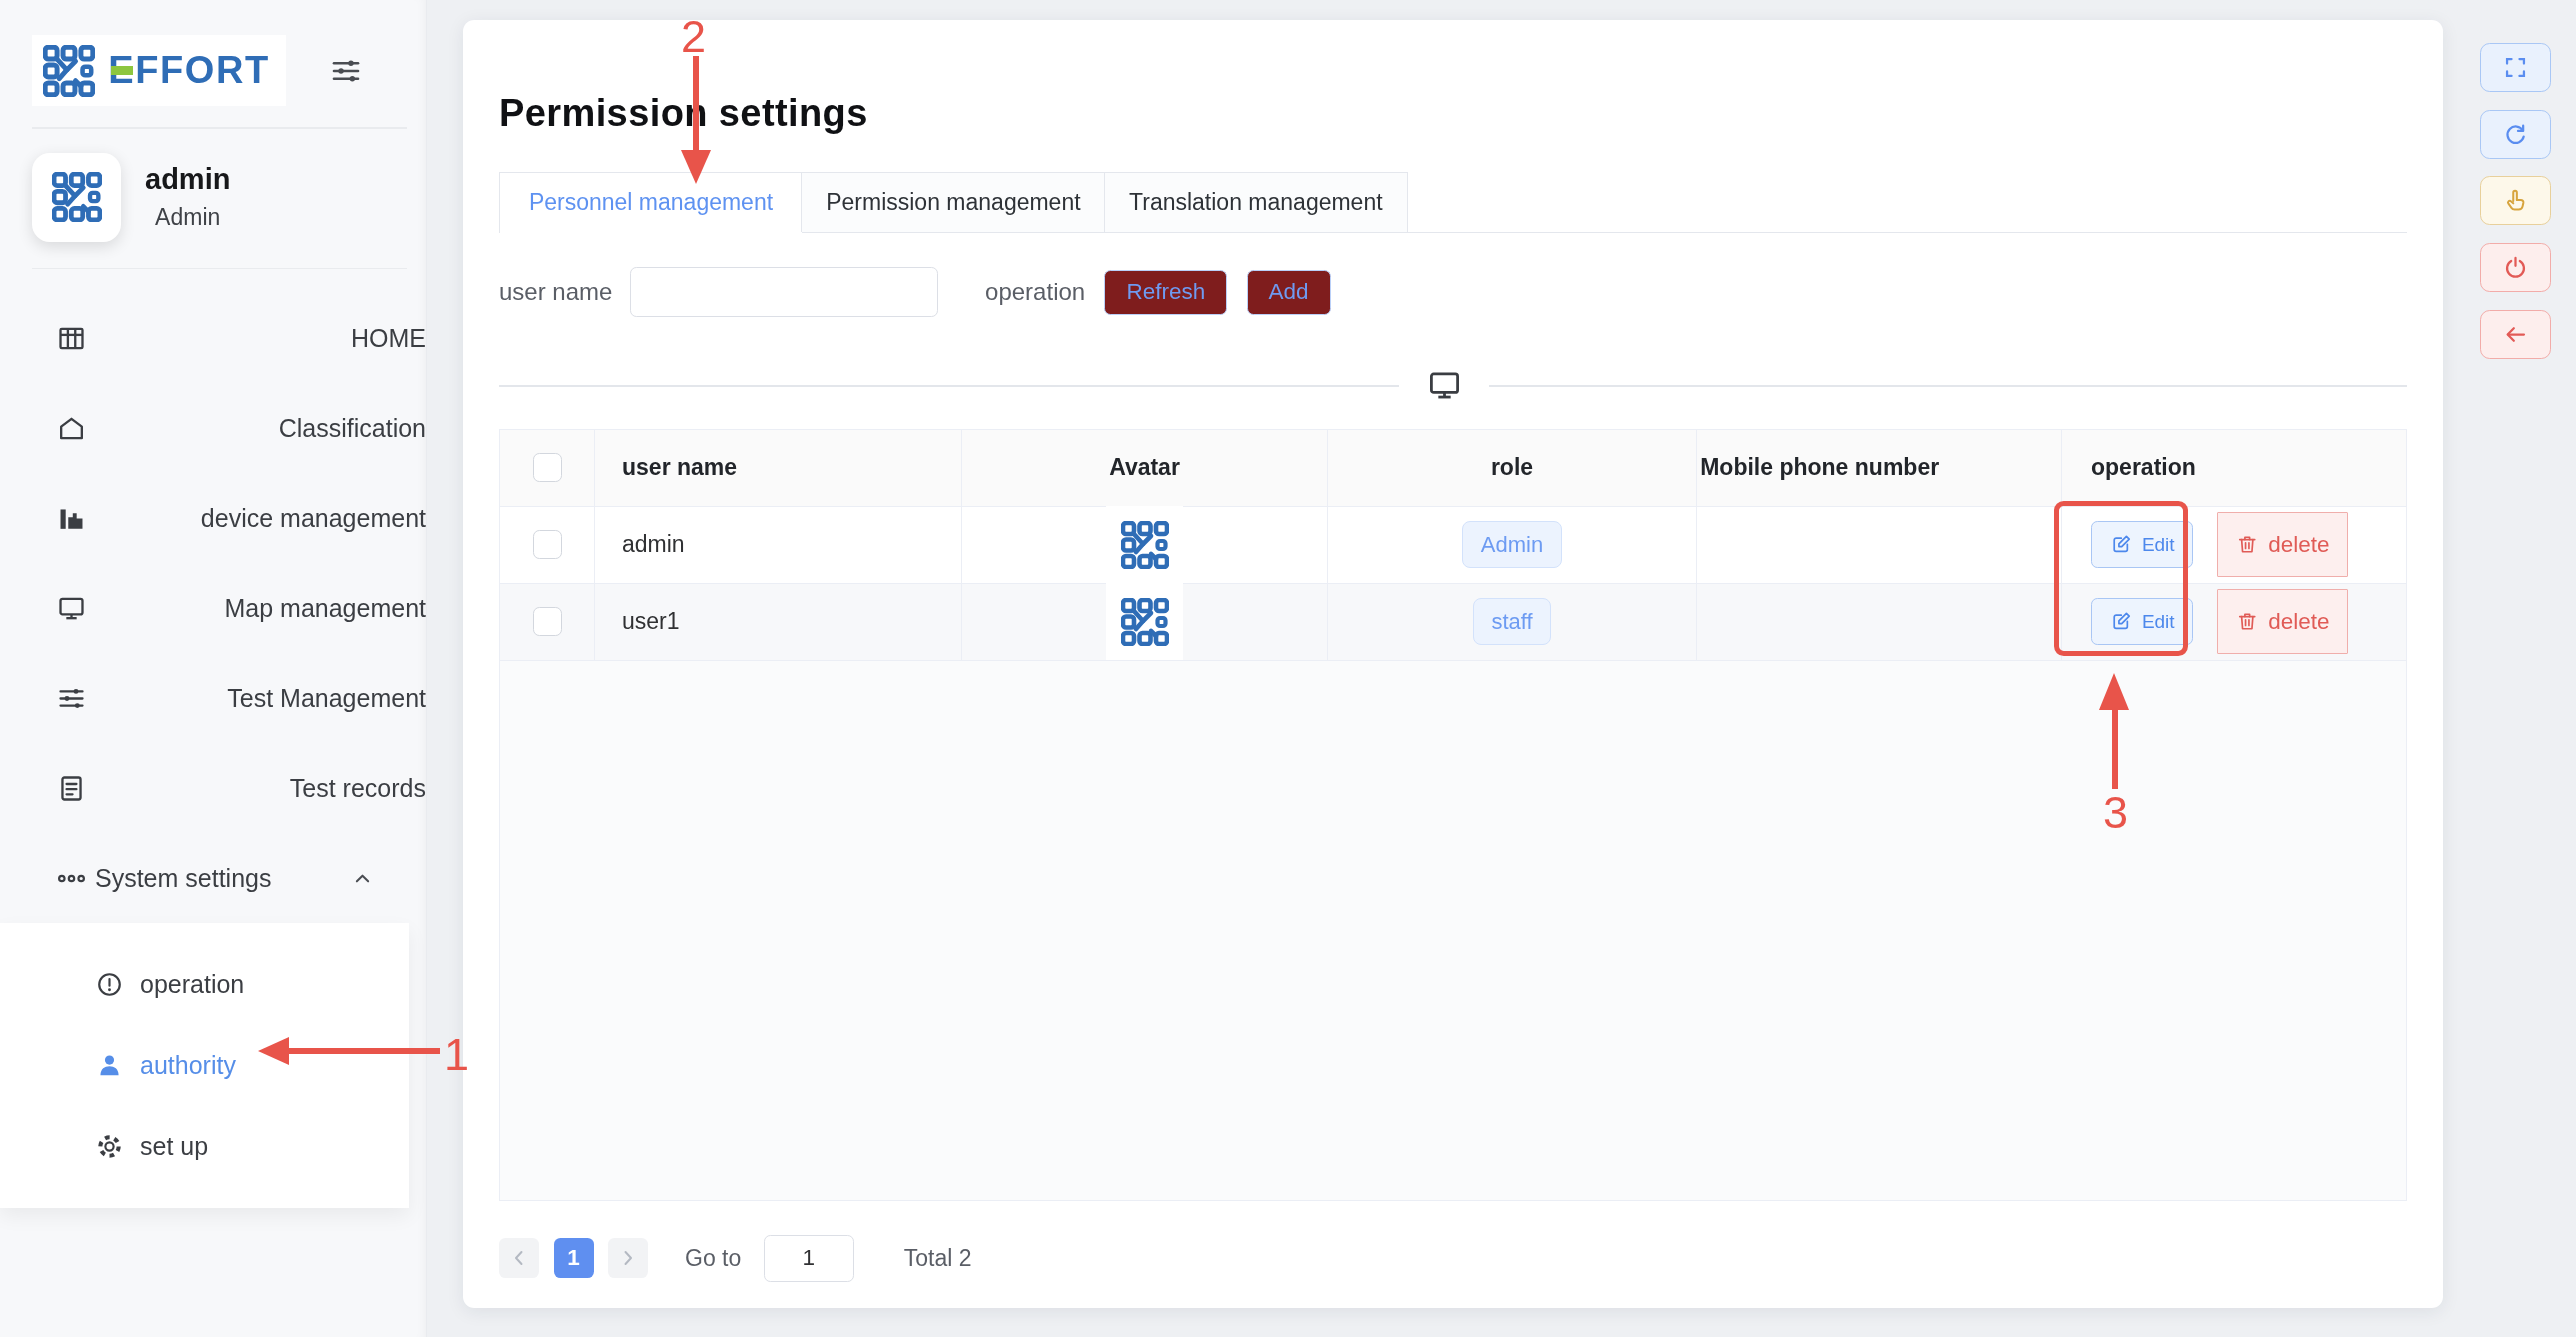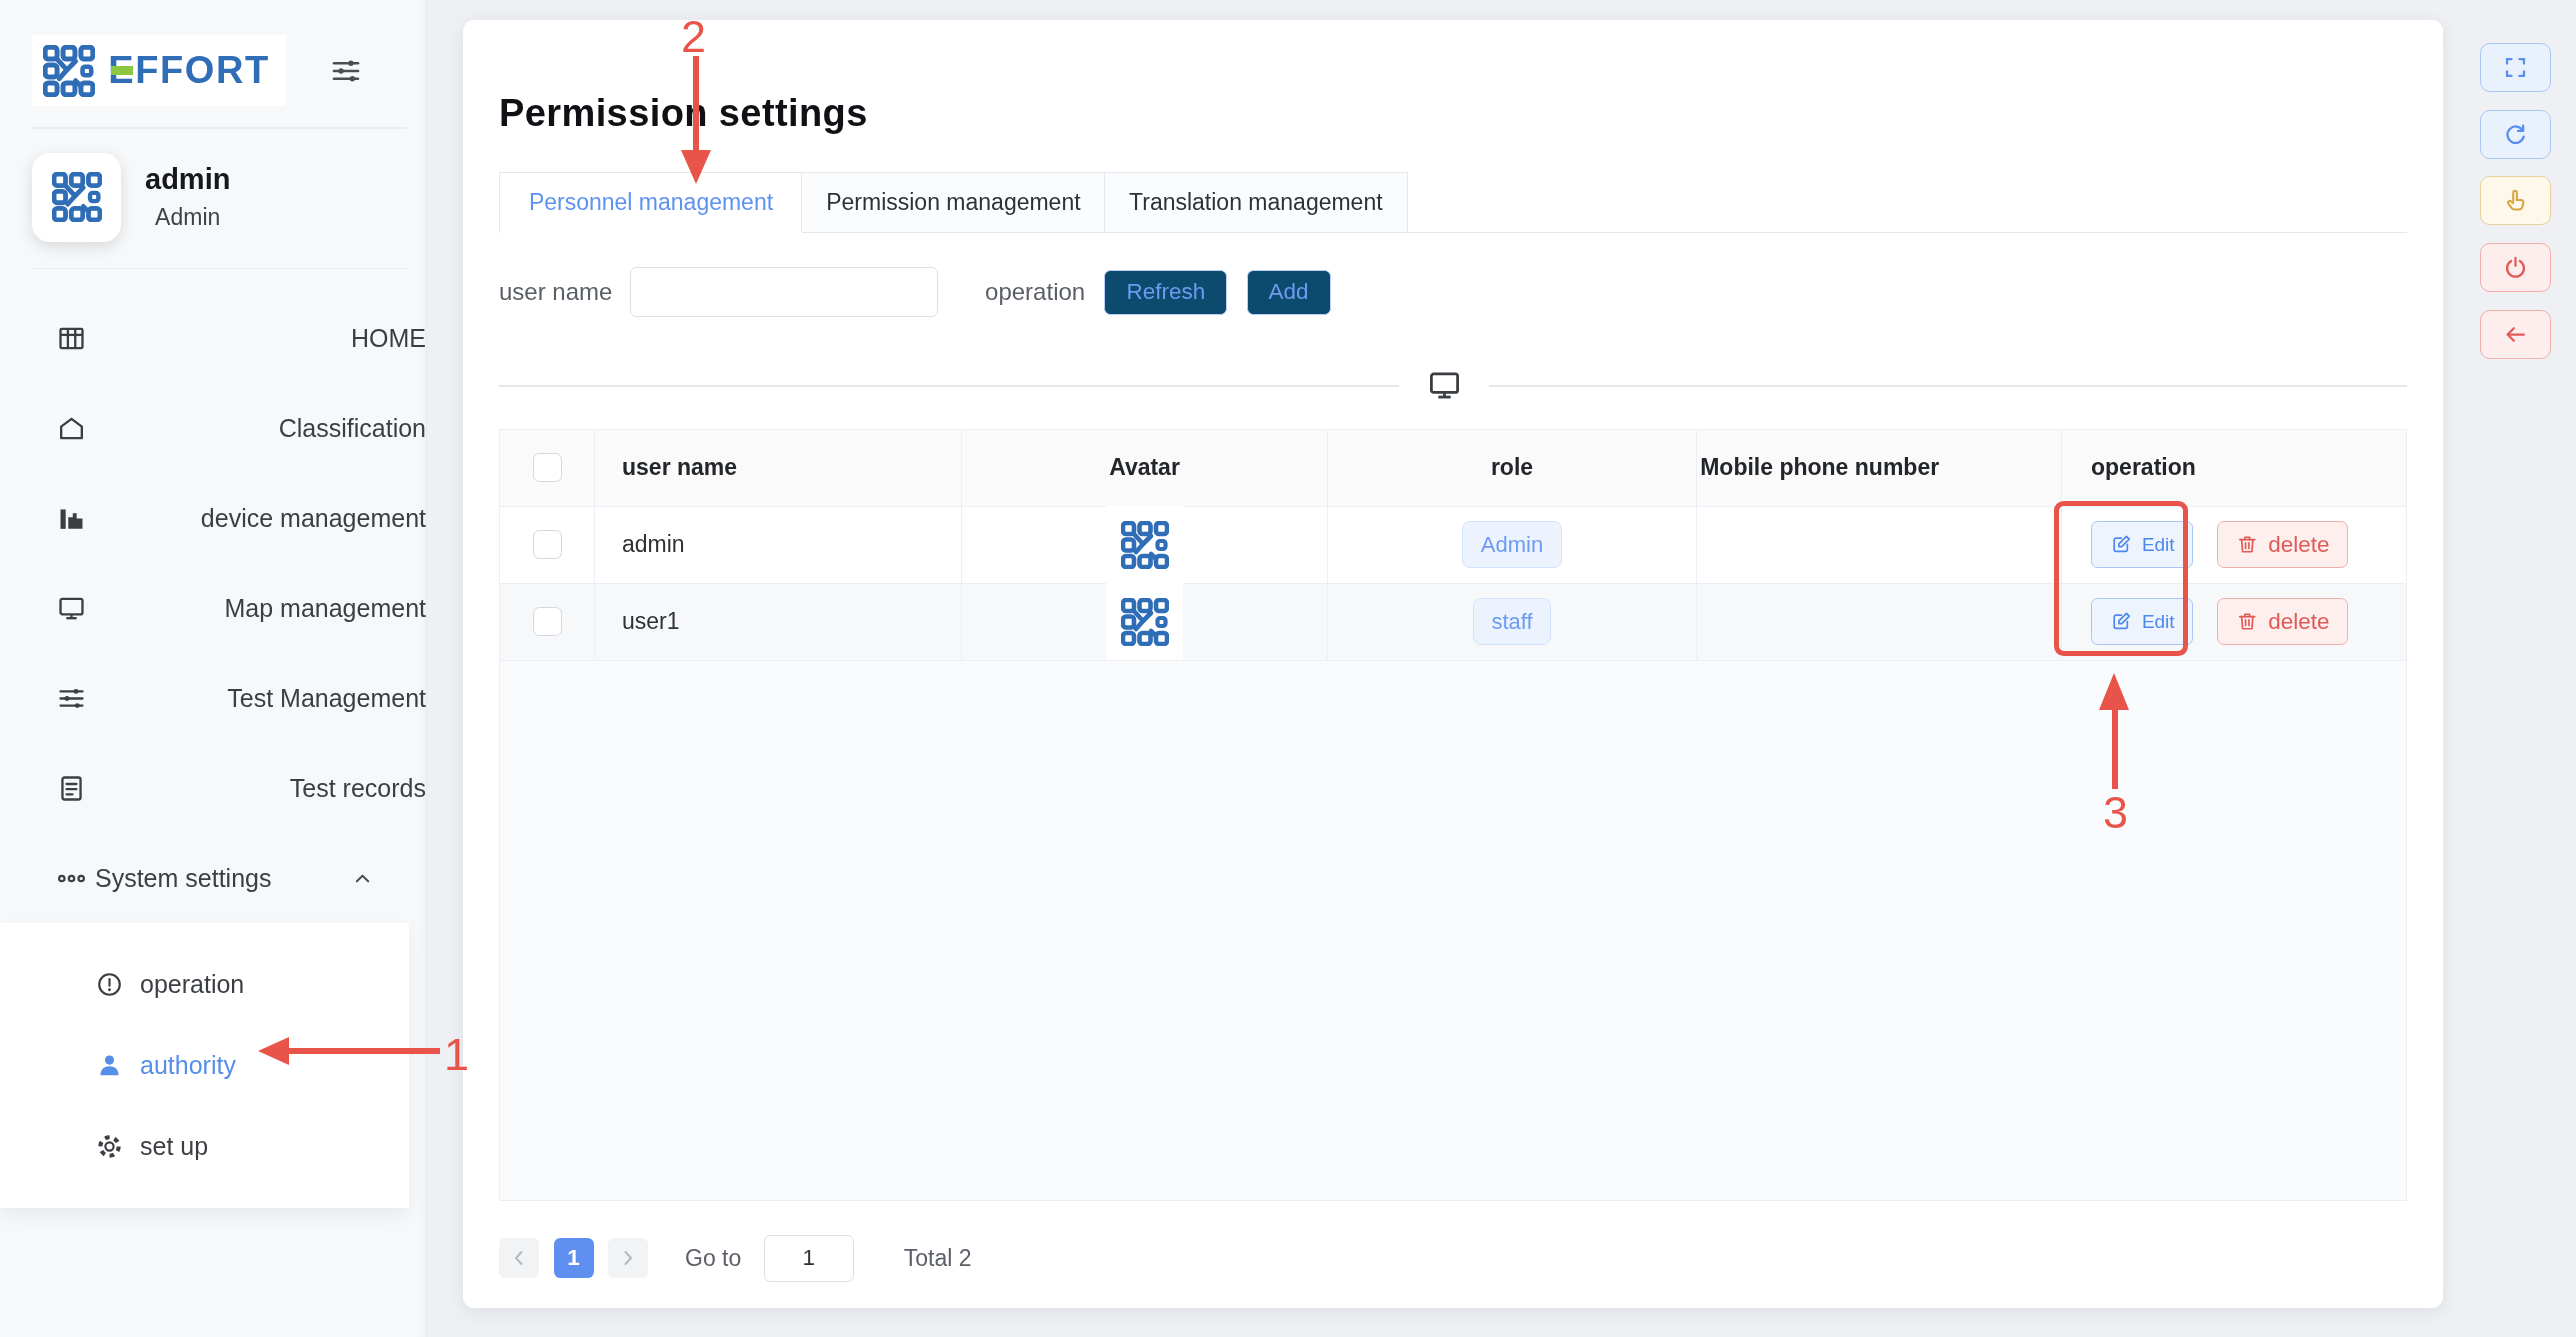--- a/index.html
+++ b/index.html
@@ -79,21 +79,21 @@
   .filter-row { margin-top:34px; display:flex; align-items:center; }
   .flabel { font-size:24px; color:#5a5e66; }
   .f-input {
     margin-left:17.7px; width:308px; height:50px; border:1.6px solid #dcdfe6; border-radius:6.4px;
     font-size:22.5px; padding:0 16px; color:#303133; background:#fff; outline:none;
     font-family:"Liberation Sans", sans-serif;
   }
   .op-label { margin-left:47px; }
   .btn-light {
     margin-left:19.3px; height:45px; padding:0 21px;
-    background:#0c4a6e; border:1.6px solid #bad0f8; border-radius:6.4px;
+    background:#7f1d1d; border:1.6px solid #bad0f8; border-radius:6.4px;
     color:#6f9af0; font-size:22.5px; display:flex; align-items:center; cursor:pointer;
     font-family:"Liberation Sans", sans-serif;
   }
 
   .section-divider { margin-top:68px; height:1.6px; background:#e3e6eb; position:relative; }
   .monitor-pill {
     position:absolute; top:-31px; left:900px; width:90px; height:63px; background:#fff;
     display:flex; align-items:center; justify-content:center; color:#3a3d42; cursor:pointer;
   }
 
@@ -123,22 +123,22 @@
   .role-badge {
     background:#ecf3fe; border:1.6px solid #d3e2fb; border-radius:8px;
     color:#6d9bf2; font-size:22px; padding:9.7px 17.7px;
   }
   .btn-edit {
     display:flex; align-items:center; gap:9.7px; height:47px; padding:0 17.7px;
     background:#edf4fe; border:1.6px solid #a9c6f4; border-radius:6.4px;
     color:#4d88ec; font-size:19px; cursor:pointer; font-family:"Liberation Sans", sans-serif;
   }
   .btn-delete {
-    display:flex; align-items:center; gap:9.7px; height:47px; padding:0 17.7px;
-    background:#fdefee; border:1.6px solid #f0aeab; border-radius:7px;
+    display:flex; align-items:center; gap:9.7px; height:65px; padding:0 17.7px;
+    background:#fdefee; border:1.6px solid #f0aeab; border-radius:1px;
     color:#e05b56; font-size:22.5px; cursor:pointer; font-family:"Liberation Sans", sans-serif;
   }
   .tfiller { flex:1; background:#fafbfc; }
 
   
   .pagination { margin-top:34px; display:flex; align-items:center; font-size:23px; color:#5a5e66; }
   .pg-btn {
     width:40px; height:40px; border-radius:6.4px; background:#f2f3f5; color:#b4b9c2;
     display:flex; align-items:center; justify-content:center; cursor:pointer;
   }

